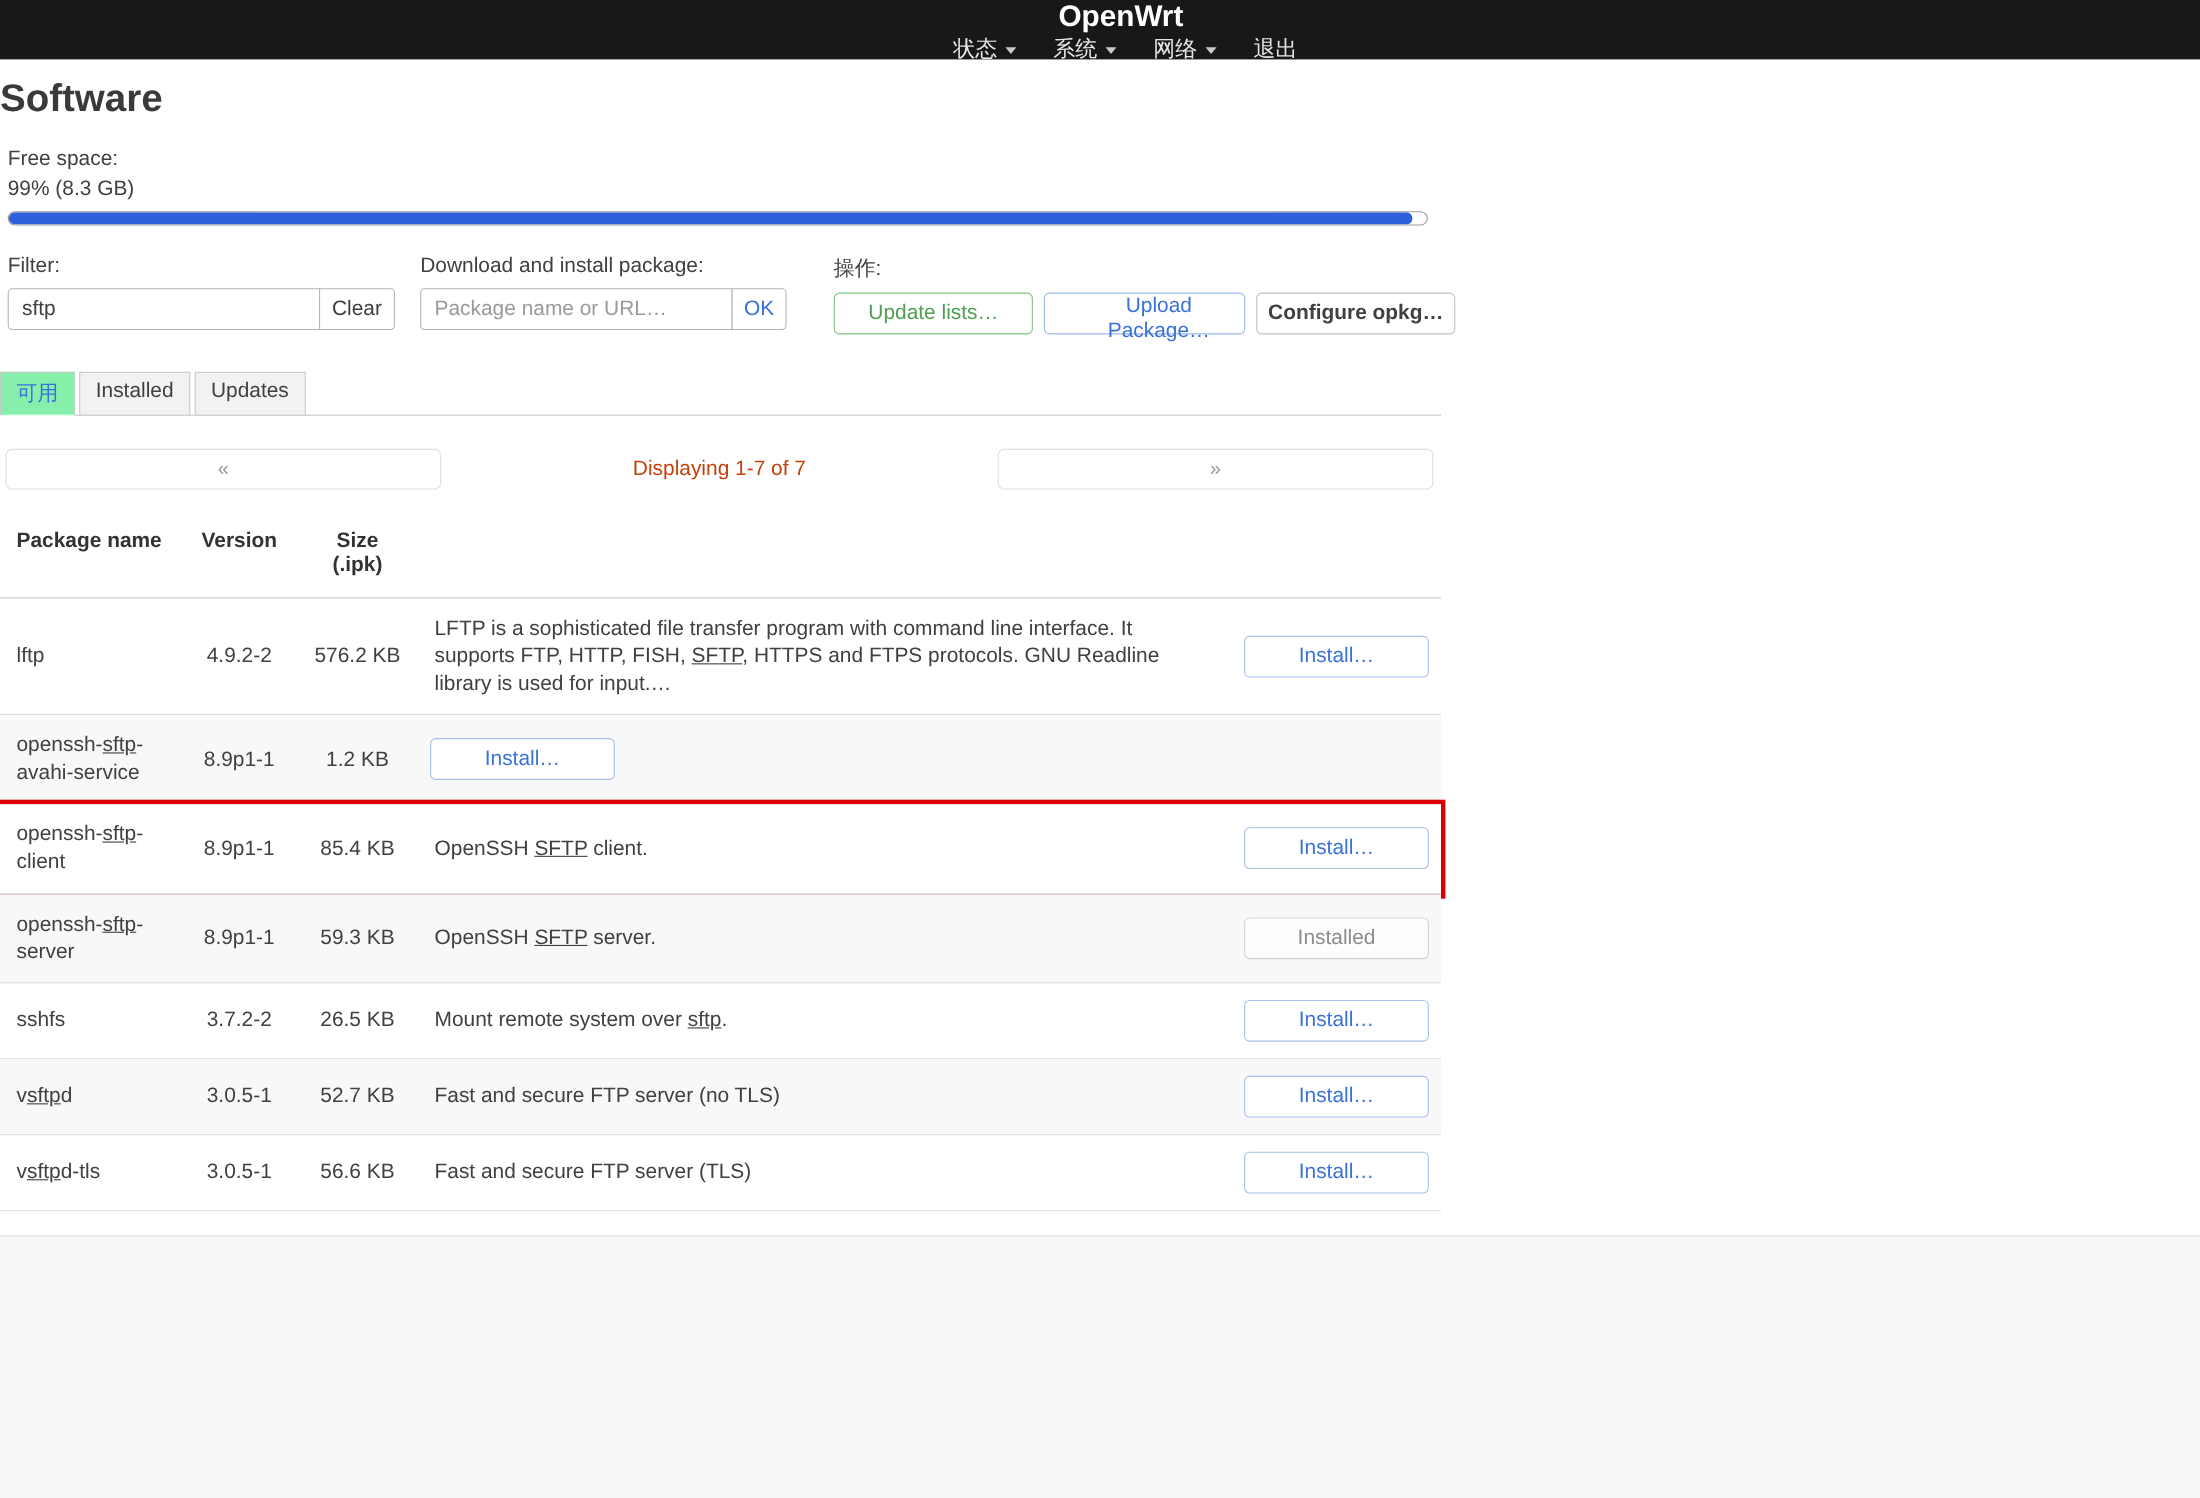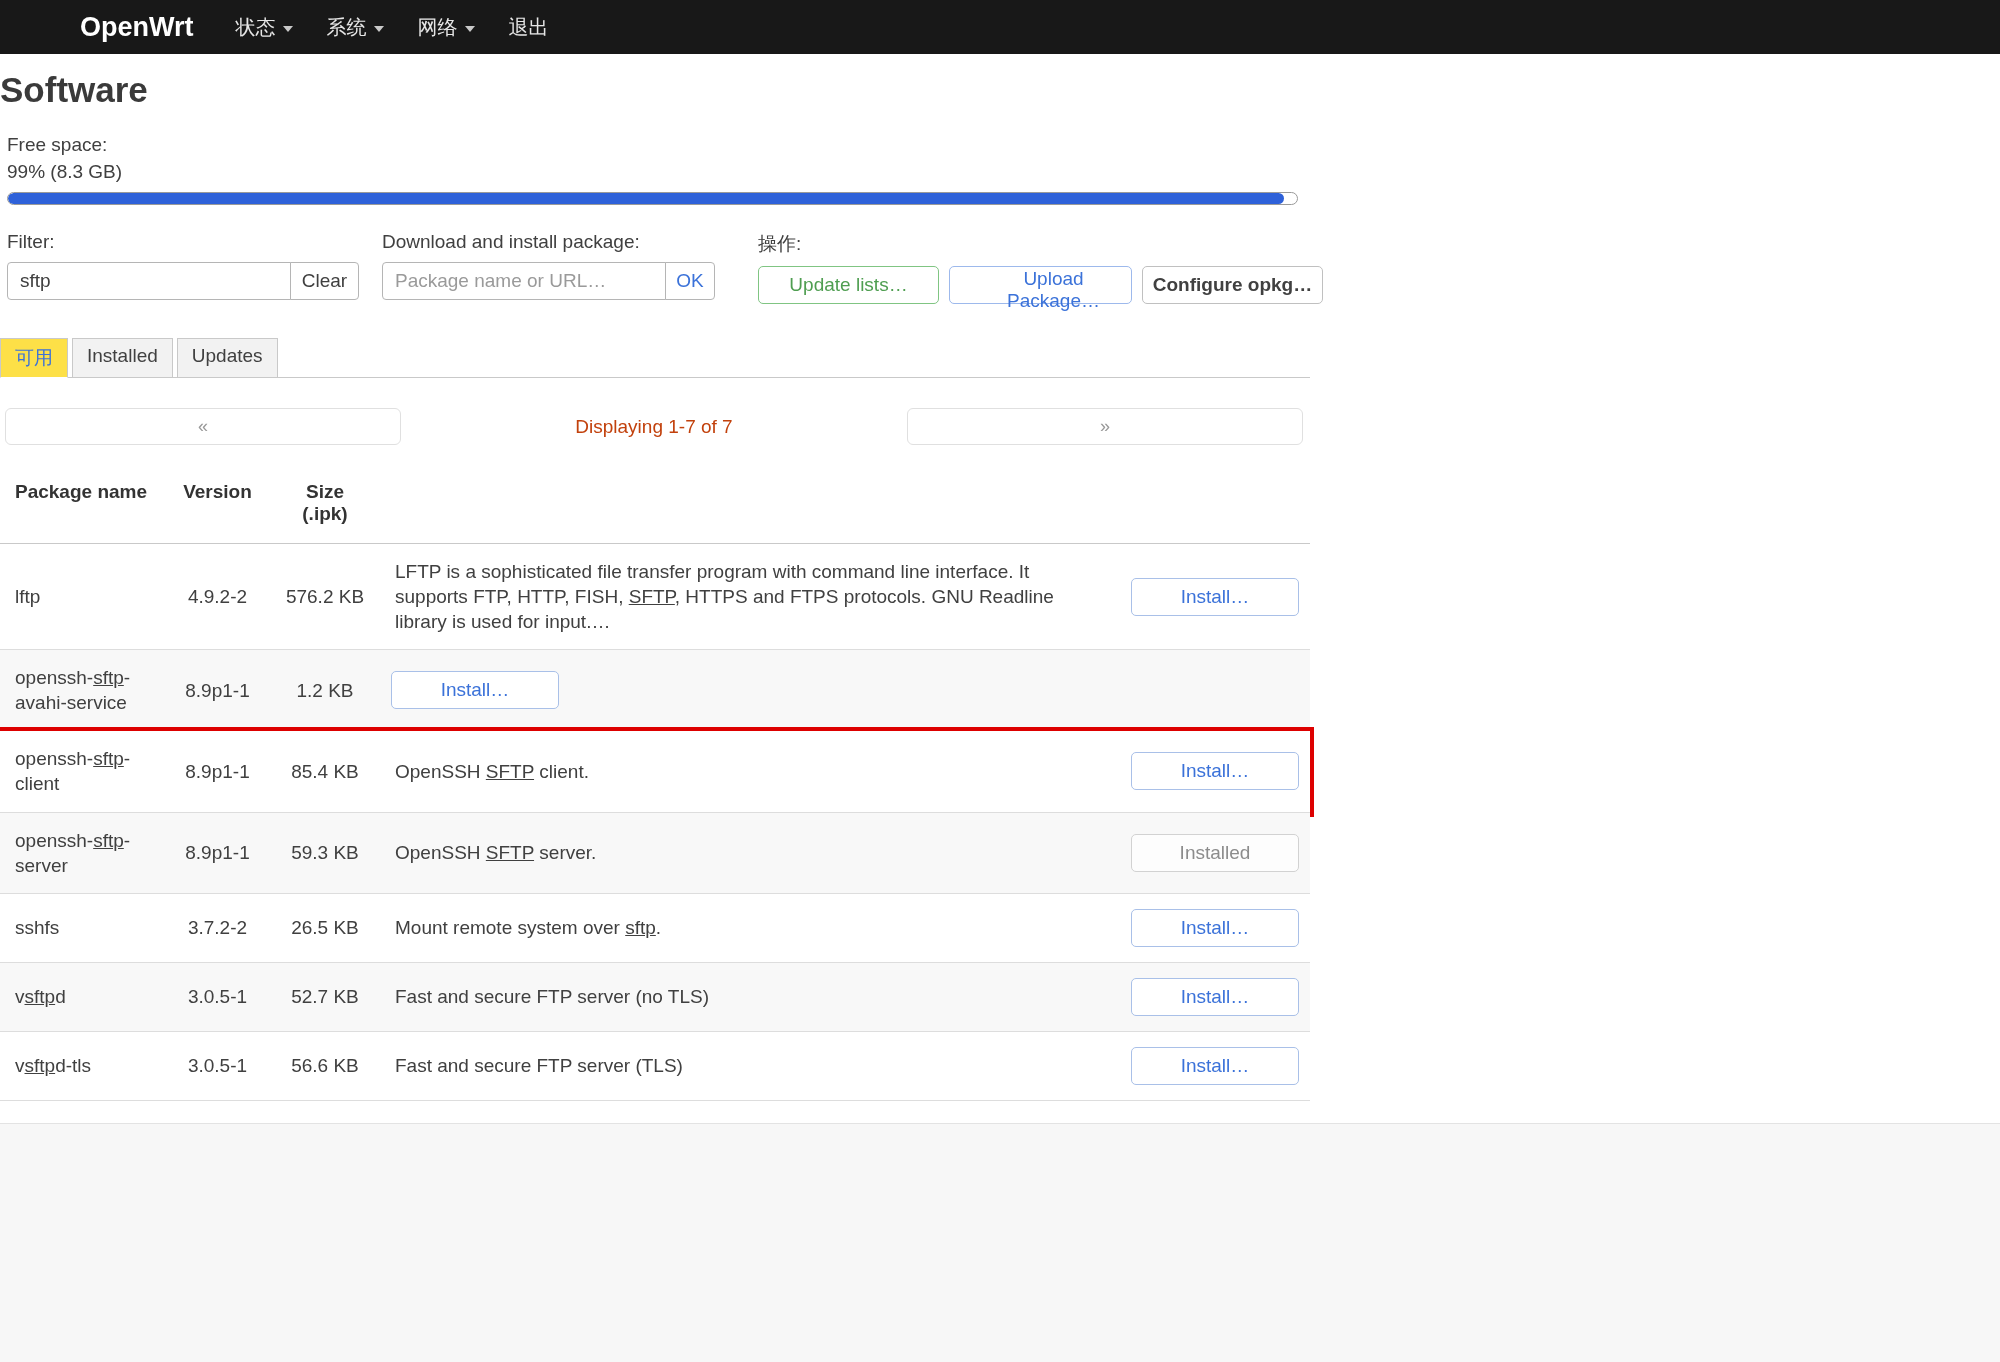--- a/index.html
+++ b/index.html
@@ -8,20 +8,21 @@
     width: 2000px; height: 1362px; overflow: hidden;
     background: #ffffff;
     font-family: "Liberation Sans", "DejaVu Sans", sans-serif;
     color: #404040;
   }
 
   
   .navbar {
     height: 54px; background: #181818; display: flex; align-items: center;
     padding-left: 80px;
+    flex-direction: column;
   }
   .brand { color: #ffffff; font-size: 27px; font-weight: bold; margin-right: 42px; cursor: pointer; }
   .nav-menu { display: flex; align-items: center; }
   .nav-item {
     display: flex; align-items: center; gap: 7px;
     color: #e6e6e6; font-size: 20px; margin-right: 34px; cursor: pointer;
   }
   .caret {
     width: 0; height: 0; margin-top: 3px;
     border-left: 5px solid transparent; border-right: 5px solid transparent;
@@ -66,21 +67,21 @@
   .btn-update   { width: 181px; color: #4f9e51; border-color: #80c583; }
   .btn-upload   { width: 183px; color: #3b72d9; border-color: #9db9ec; padding-left: 32px; }
   .btn-configure{ width: 181px; font-weight: bold; }
 
   
   .tabs { display: flex; margin-top: 34px; border-bottom: 1px solid #c9c9c9; }
   .tab {
     font-size: 19px; padding: 6px 14px; border: 1px solid #c9c9c9; margin-right: 4px;
     margin-bottom: -1px; background: #f2f2f2; color: #404040; cursor: pointer;
   }
-  .tab.active { background: #fde047; color: #3b72d9; border-bottom-color: #ffffff; }
+  .tab.active { background: #86efac; color: #3b72d9; border-bottom-color: #ffffff; }
 
   
   .pagination { display: flex; align-items: center; margin-top: 30px; margin-left: 5px; width: 1298px; }
   .pg-btn {
     width: 396px; height: 37px; background: #ffffff; border: 1px solid #e0e0e0;
     border-radius: 6px; color: #999999; font-size: 18px; font-family: inherit; cursor: pointer;
   }
   .pg-status { flex: 1; text-align: center; font-size: 19px; color: #c2410c; }
 
   

